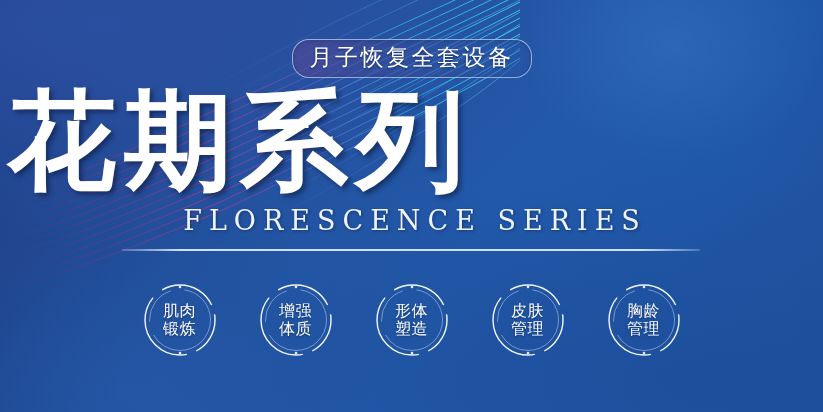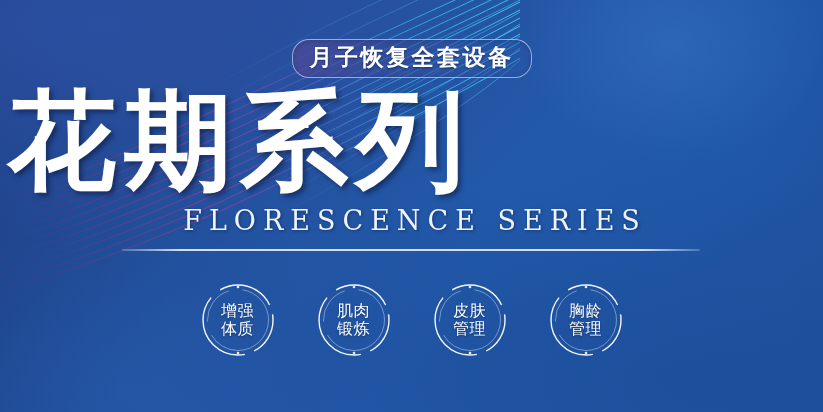--- a/index.html
+++ b/index.html
@@ -36,21 +36,21 @@
 
   .badge{
     position:absolute;left:50%;top:39px;transform:translateX(-50%);
     padding:6px 17px 8px 17px;
     border:1px solid rgba(190,205,235,.75);
     border-radius:17px;
     background:linear-gradient(100deg, rgba(86,72,150,.62) 0%, rgba(60,73,150,.55) 38%, rgba(40,86,170,.45) 100%);
     box-shadow:0 1px 5px rgba(0,0,0,.18) inset;
     color:#ffffff;
     font-size:23px;
-    font-weight:bold;
+    font-weight:normal;
     letter-spacing:2.5px;
     line-height:1;
     white-space:nowrap;
     text-shadow:0 1px 2px rgba(10,20,50,.55);
     font-family:"DejaVu Sans","Liberation Sans",sans-serif;
   }
 
   .title{
     position:absolute;left:0;right:0;top:84px;
     text-align:left;
@@ -175,35 +175,45 @@
 
     <div class="circles">
 
       <div class="circle">
         <svg class="ringSvg" viewBox="0 0 78 78" aria-hidden="true">
           <circle cx="39" cy="39" r="35" fill="none" stroke="#ffffff" stroke-opacity=".95" stroke-width="1.4" stroke-dasharray="58 10 86 12" stroke-dashoffset="20"></circle>
           <circle cx="39" cy="39" r="30.5" fill="none" stroke="#dbe7fb" stroke-opacity=".45" stroke-width="1" stroke-dasharray="40 14 96 14" stroke-dashoffset="70"></circle>
           <circle cx="39" cy="6" r="1.3" fill="#ffffff" fill-opacity=".9"></circle>
           <circle cx="39" cy="72" r="1.3" fill="#ffffff" fill-opacity=".9"></circle>
         </svg>
+        <span class="txt">肌肉
+锻炼</span>
+      </div>
+
+      <div class="circle">
+        <svg class="ringSvg" viewBox="0 0 78 78" aria-hidden="true">
+          <circle cx="39" cy="39" r="35" fill="none" stroke="#ffffff" stroke-opacity=".95" stroke-width="1.4" stroke-dasharray="58 10 86 12" stroke-dashoffset="20"></circle>
+          <circle cx="39" cy="39" r="30.5" fill="none" stroke="#dbe7fb" stroke-opacity=".45" stroke-width="1" stroke-dasharray="40 14 96 14" stroke-dashoffset="70"></circle>
+          <circle cx="39" cy="6" r="1.3" fill="#ffffff" fill-opacity=".9"></circle>
+          <circle cx="39" cy="72" r="1.3" fill="#ffffff" fill-opacity=".9"></circle>
+        </svg>
         <span class="txt">增强
 体质</span>
       </div>
 
       <div class="circle">
         <svg class="ringSvg" viewBox="0 0 78 78" aria-hidden="true">
           <circle cx="39" cy="39" r="35" fill="none" stroke="#ffffff" stroke-opacity=".95" stroke-width="1.4" stroke-dasharray="58 10 86 12" stroke-dashoffset="20"></circle>
           <circle cx="39" cy="39" r="30.5" fill="none" stroke="#dbe7fb" stroke-opacity=".45" stroke-width="1" stroke-dasharray="40 14 96 14" stroke-dashoffset="70"></circle>
           <circle cx="39" cy="6" r="1.3" fill="#ffffff" fill-opacity=".9"></circle>
           <circle cx="39" cy="72" r="1.3" fill="#ffffff" fill-opacity=".9"></circle>
         </svg>
-        <span class="txt">肌肉
-锻炼</span>
-      </div>
-
+        <span class="txt">形体
+塑造</span>
+      </div>
 
       <div class="circle">
         <svg class="ringSvg" viewBox="0 0 78 78" aria-hidden="true">
           <circle cx="39" cy="39" r="35" fill="none" stroke="#ffffff" stroke-opacity=".95" stroke-width="1.4" stroke-dasharray="58 10 86 12" stroke-dashoffset="20"></circle>
           <circle cx="39" cy="39" r="30.5" fill="none" stroke="#dbe7fb" stroke-opacity=".45" stroke-width="1" stroke-dasharray="40 14 96 14" stroke-dashoffset="70"></circle>
           <circle cx="39" cy="6" r="1.3" fill="#ffffff" fill-opacity=".9"></circle>
           <circle cx="39" cy="72" r="1.3" fill="#ffffff" fill-opacity=".9"></circle>
         </svg>
         <span class="txt">皮肤
 管理</span>

